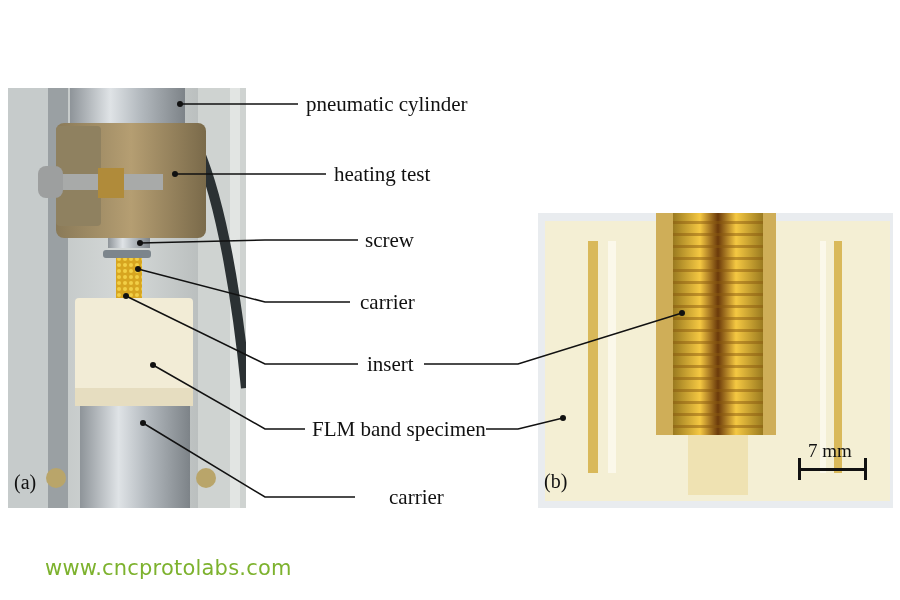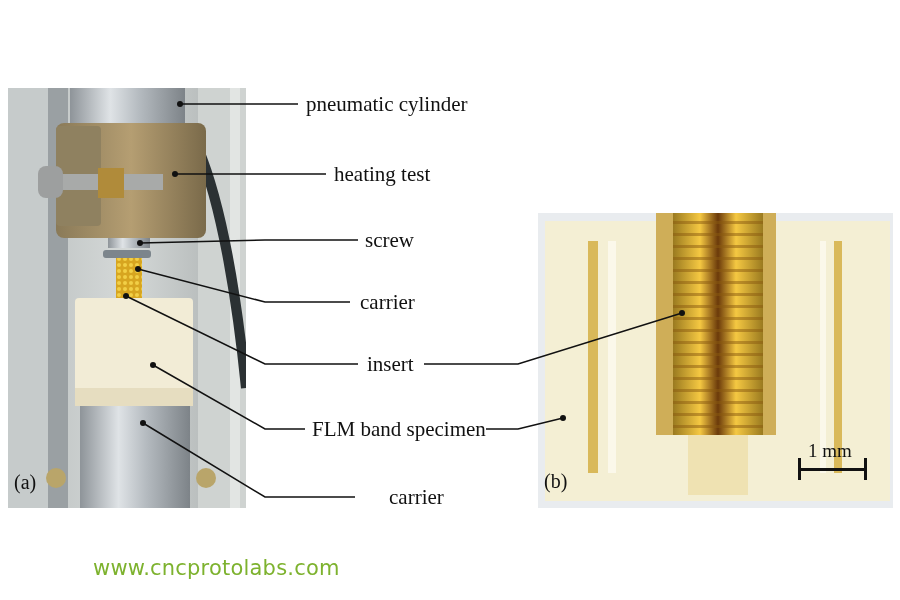--- a/index.html
+++ b/index.html
@@ -2,21 +2,21 @@
 <html><head>
 <meta charset="utf-8">
 <style>
   html,body{margin:0;padding:0;}
   body{width:900px;height:600px;background:#ffffff;position:relative;overflow:hidden;font-family:"Liberation Serif","DejaVu Serif",serif;}
   .photo{position:absolute;overflow:hidden;}
   #photo-a{left:8px;top:88px;width:238px;height:420px;background:#c9ccc9;}
   #photo-b{left:538px;top:213px;width:355px;height:295px;background:#e9ecef;}
   .lbl{position:absolute;font-size:21px;color:#111;line-height:1;white-space:nowrap;}
   .panel-tag{position:absolute;font-size:20px;color:#111;line-height:1;}
-  .footer{position:absolute;left:45px;top:556px;font-family:"DejaVu Sans","Liberation Sans",sans-serif;font-size:21px;color:#7db22e;letter-spacing:0.2px;margin-left:48px;}
+  .footer{position:absolute;left:45px;top:556px;font-family:"DejaVu Sans","Liberation Sans",sans-serif;font-size:21px;color:#7db22e;letter-spacing:0.2px;}
   svg.overlay{position:absolute;left:0;top:0;width:900px;height:600px;pointer-events:none;}
 </style>
 </head>
 <body>
 
 <div id="photo-a" class="photo">
   <svg width="238" height="420" viewBox="0 0 238 420">
     <defs>
       <linearGradient id="alu" x1="0" x2="1">
         <stop offset="0" stop-color="#8e9499"></stop>
@@ -90,21 +90,21 @@
     <rect x="50" y="28" width="10" height="232" fill="#d9b95a"></rect>
     <rect x="70" y="28" width="8" height="232" fill="#fbf8ea"></rect>
     <rect x="282" y="28" width="6" height="232" fill="#fbf8ea"></rect>
     <rect x="296" y="28" width="8" height="232" fill="#d9b95a"></rect>
     <rect x="118" y="0" width="120" height="222" fill="#cfae58"></rect>
     <rect x="135" y="0" width="90" height="222" fill="url(#gold)"></rect>
     <rect x="135" y="0" width="90" height="222" fill="url(#threads)"></rect>
     <rect x="150" y="222" width="60" height="60" fill="#efe2b2"></rect>
   </svg>
   <div class="panel-tag" style="left:6px;top:258px;">(b)</div>
-  <div class="lbl" style="left:270px;top:228px;font-size:19px;">1 mm</div>
+  <div class="lbl" style="left:270px;top:228px;font-size:19px;">7 mm</div>
   <div style="position:absolute;left:260px;top:255px;width:68px;height:3px;background:#111;"></div>
   <div style="position:absolute;left:260px;top:245px;width:3px;height:22px;background:#111;"></div>
   <div style="position:absolute;left:326px;top:245px;width:3px;height:22px;background:#111;"></div>
 </div>
 
 <svg class="overlay" viewBox="0 0 900 600">
   <g stroke="#111" stroke-width="1.5" fill="none">
     <polyline points="180,104 298,104"></polyline>
     <polyline points="175,174 326,174"></polyline>
     <polyline points="140,243 265,240 358,240"></polyline>

